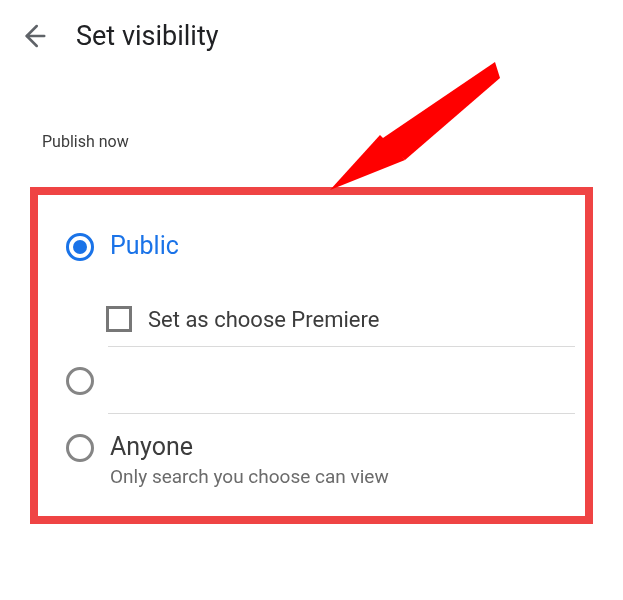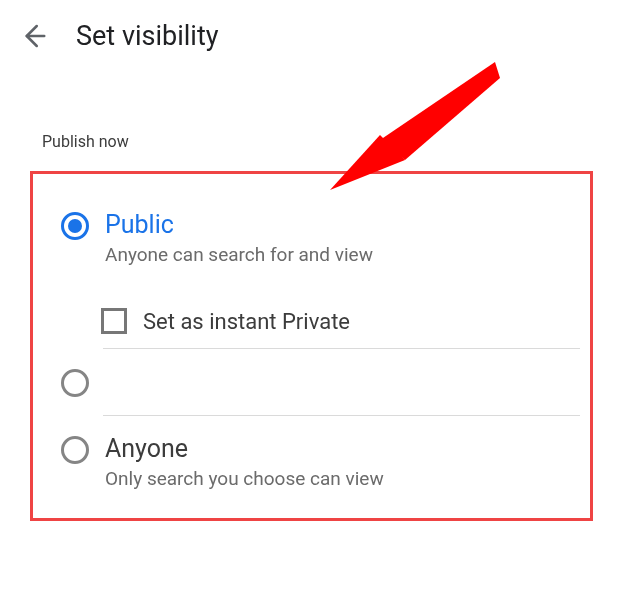--- a/index.html
+++ b/index.html
@@ -29,22 +29,22 @@
       font-size: 27px;
       color: #202124;
       font-weight: 400;
     }
     .section-label {
       padding: 60px 0 0 42px;
       font-size: 16px;
       color: #3c3c3c;
     }
     .options-container {
-      margin: 20px 30px 0 30px;
-      border: 3px solid #ef4444;
+      margin: 36px 30px 0 30px;
+      border: 8px solid #ef4444;
       padding: 18px 10px 10px 10px;
       position: relative;
     }
     .option-row {
       display: flex;
       align-items: flex-start;
       padding: 18px 0 18px 2px;
     }
     .radio-col {
       width: 60px;
@@ -136,27 +136,26 @@
 <div class="section-label">Publish now</div>
 
 <div class="options-container">
 
   <div class="option-row">
     <div class="radio-col">
       <div class="radio selected"></div>
     </div>
     <div class="option-content">
       <div class="option-title selected">Public</div>
-      <div class="option-desc">Anyone can search for and view</div>
     </div>
   </div>
 
   <div class="premiere-row">
     <div class="checkbox"></div>
-    <div class="premiere-label">Set as instant Private</div>
+    <div class="premiere-label">Set as choose Premiere</div>
   </div>
 
   <div class="divider"></div>
 
   <div class="option-row">
     <div class="radio-col">
       <div class="radio"></div>
     </div>
     <div class="option-content">
     </div>

